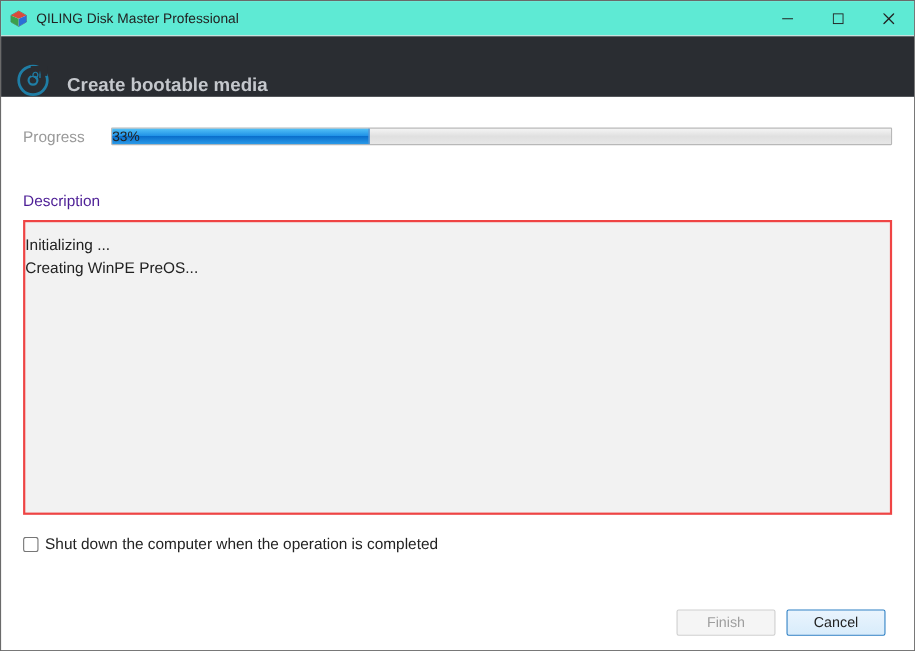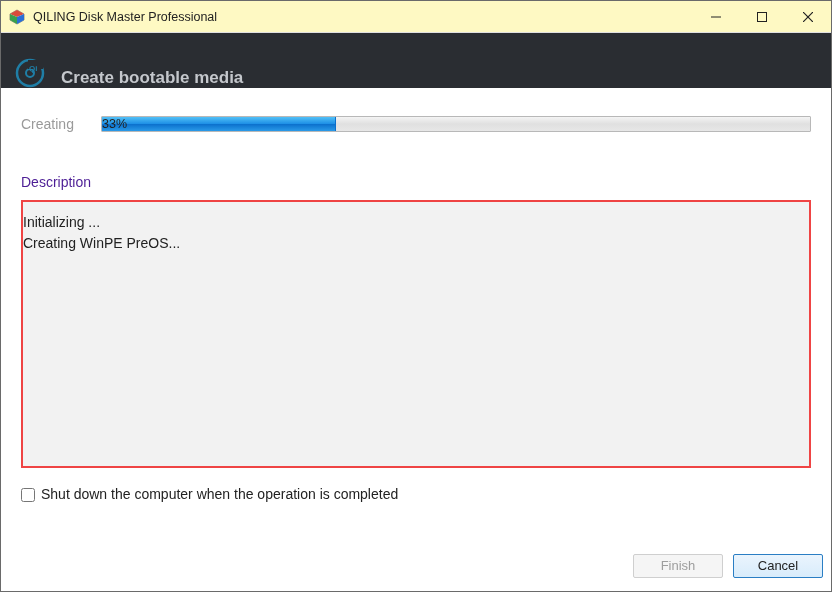--- a/index.html
+++ b/index.html
@@ -9,21 +9,21 @@
     background: #fff;
     width: 832px;
     height: 592px;
     overflow: hidden;
     border: 1px solid #6a6a6a;
   }
   .titlebar {
     height: 32px;
     display: flex;
     align-items: center;
-    background: #fef9c3;
+    background: #5eead4;
     border-bottom: 1px solid #e0e0e0;
   }
   .titlebar .app-icon {
     width: 16px; height: 16px;
     margin: 0 8px;
   }
   .titlebar .title {
     font-size: 12.5px;
     color: #222;
     flex: 0 0 auto;
@@ -107,21 +107,21 @@
     margin-top: 18px;
     font-size: 14px;
     color: #222;
   }
   .shutdown-row input[type=checkbox]{
     width: 14px; height: 14px;
   }
   .footer {
     position: absolute;
     bottom: 14px;
-    right: 9px;
+    right: 27px;
     display: flex;
     gap: 10px;
   }
   .btn {
     width: 90px;
     height: 24px;
     font-size: 13px;
     border: 1px solid #a6a6a6;
     background: linear-gradient(to bottom,#fdfdfd,#ececec);
     text-align: center;
@@ -180,21 +180,21 @@
       <rect x="13" y="2" width="15" height="9" fill="#2a2d32"></rect>
       <text x="14" y="13" font-size="8" fill="#1f7ea6" font-weight="bold">Qi</text>
     </svg>
   </span>
   <span class="head-title">Create bootable media</span>
 </div>
 
 <div class="content">
 
   <div class="progress-row">
-    <span class="progress-label">Creating</span>
+    <span class="progress-label">Progress</span>
     <div class="progress-container">
       <div class="progress-fill" id="progress-fill" style="width: 33%;"></div>
       <div class="progress-text">33%</div>
     </div>
   </div>
 
   <div class="desc-label">Description</div>
   <div class="desc-box">Initializing ...
 Creating WinPE PreOS...</div>
 

